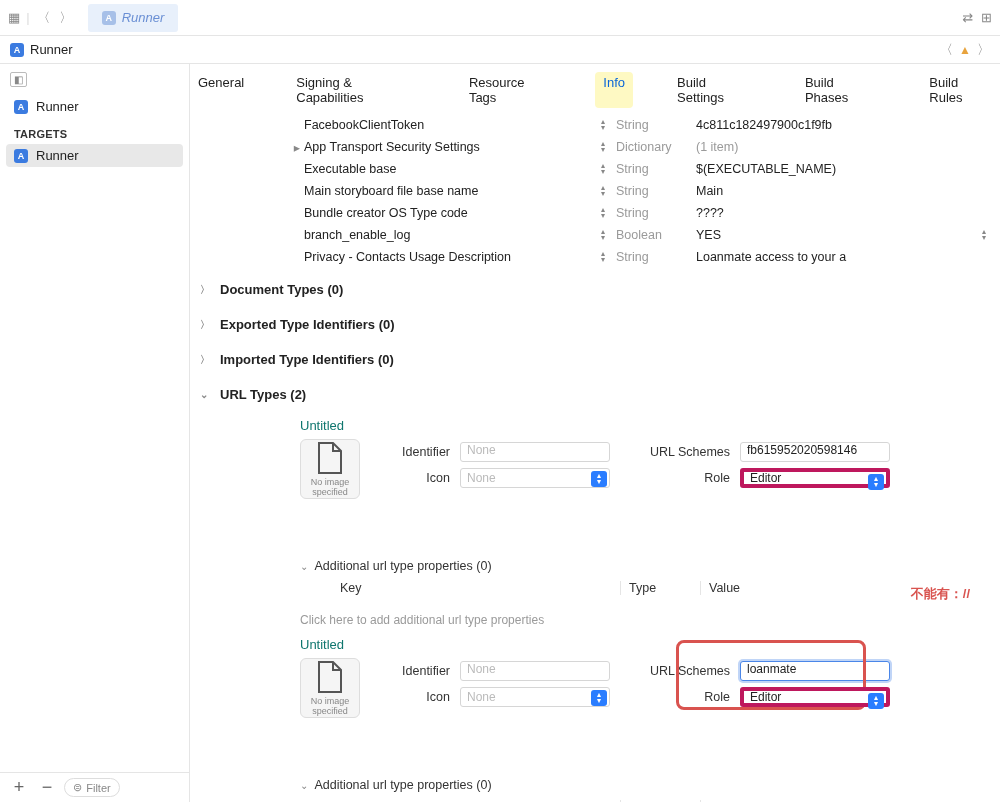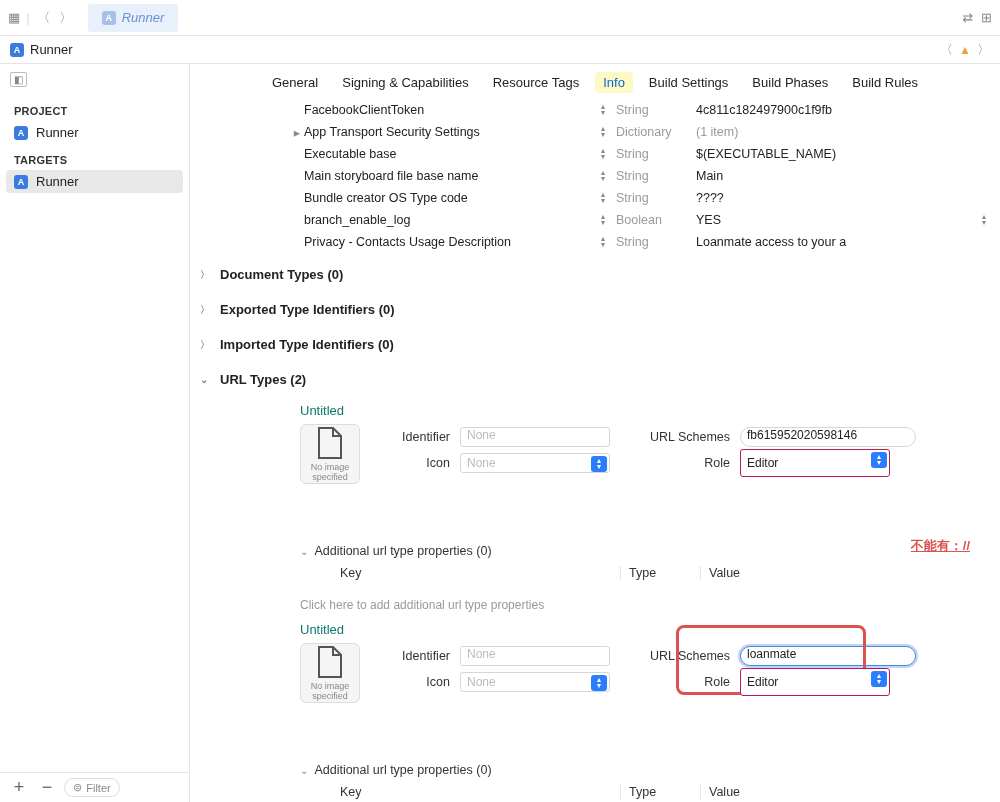--- a/index.html
+++ b/index.html
@@ -22,21 +22,21 @@
 .sidebar { width: 190px; border-right: 1px solid #e5e5e5; display: flex; flex-direction: column; padding-top: 8px; position: relative; }
 .side-head-row { display: flex; align-items: center; padding: 0 10px 8px 10px; gap: 6px; }
 .side-section-label { font-size: 11px; font-weight: 600; color: #333; padding: 10px 14px 4px 14px; letter-spacing: 0.02em; }
 .side-item { display: flex; align-items: center; gap: 8px; padding: 4px 14px; font-size: 13px; }
 .side-item.selected { background: #e8e8e8; border-radius: 4px; margin: 0 6px; padding: 4px 8px; }
 .side-footer { position: absolute; bottom: 0; left: 0; right: 0; height: 30px; border-top: 1px solid #e5e5e5; display: flex; align-items: center; padding: 0 8px; gap: 6px; }
 .filter-pill { display: flex; align-items: center; gap: 4px; border: 1px solid #ddd; border-radius: 10px; padding: 2px 8px; font-size: 11px; color: #888; }
 
 
 .content { flex: 1; overflow: hidden; display: flex; flex-direction: column; }
-.config-tabs { display: flex; gap: 8px; justify-content: center; padding: 8px 0 6px 0; font-size: 13px; }
+.config-tabs { display: flex; gap: 36px; justify-content: center; padding: 8px 0 6px 0; font-size: 13px; }
 .config-tab { padding: 3px 8px; border-radius: 4px; color: #222; }
 .config-tab.active { background: #fef9c3; color: #0a66d8; }
 
 
 .plist { padding-left: 100px; padding-right: 8px; }
 .pl-row { display: flex; align-items: center; height: 22px; font-size: 12.5px; }
 .pl-disc { width: 14px; color: #888; text-align: center; }
 .pl-key { width: 290px; color: #222; }
 .pl-stepper { width: 18px; color: #888; display: flex; flex-direction: column; line-height: 6px; font-size: 8px; align-items: center; }
 .pl-type { width: 80px; color: #9a9a9a; margin-left: 4px; }
@@ -55,22 +55,22 @@
 .thumb { width: 60px; height: 60px; border: 1px solid #ddd; border-radius: 6px; background: #f5f5f5; display: flex; flex-direction: column; align-items: center; justify-content: center; position: absolute; left: 0; top: 0; }
 .thumb-txt { font-size: 9px; color: #888; text-align: center; line-height: 10px; margin-top: 2px; }
 .fields { margin-left: 80px; }
 .field-row { display: flex; align-items: center; height: 26px; gap: 10px; }
 .field-label { width: 70px; text-align: right; color: #333; font-size: 12.5px; }
 .field-label2 { width: 90px; text-align: right; color: #333; font-size: 12.5px; margin-left: 20px; }
 .text-input { width: 150px; height: 20px; border: 1px solid #d6d6d6; border-radius: 3px; padding: 0 6px; font-size: 12px; color: #222; background: #fff; }
 .text-input.placeholder { color: #bbb; }
 .select-like { width: 150px; height: 20px; border: 1px solid #d6d6d6; border-radius: 3px; padding: 0 6px; font-size: 12px; color: #bbb; background: #fff; display: flex; align-items: center; position: relative; }
 .select-caret { position: absolute; right: 2px; top: 2px; width: 16px; height: 16px; background: #2a7dff; border-radius: 3px; display: flex; align-items: center; justify-content: center; color: #fff; font-size: 8px; flex-direction: column; line-height: 6px; }
-.role-select { width: 150px; height: 28px; border: 1px solid #be185d; border-radius: 3px; padding: 0 6px; font-size: 12px; color: #222; background: #fff; display: flex; align-items: center; position: relative; }
-.url-input { width: 176px; height: 20px; border: 1px solid #d6d6d6; border-radius: 10px; padding: 0 6px; font-size: 12px; color: #222; background: #fff; }
+.role-select { width: 150px; height: 20px; border: 4px solid #be185d; border-radius: 3px; padding: 0 6px; font-size: 12px; color: #222; background: #fff; display: flex; align-items: center; position: relative; }
+.url-input { width: 150px; height: 20px; border: 1px solid #d6d6d6; border-radius: 3px; padding: 0 6px; font-size: 12px; color: #222; background: #fff; }
 
 .addl { margin-top: 68px; display: flex; align-items: center; gap: 6px; font-size: 12.5px; color: #333; }
 .kv-head { display: flex; margin-top: 8px; padding-left: 40px; }
 .kv-head div { font-size: 12.5px; color: #333; }
 .kv-key-col { width: 280px; }
 .kv-type-col { width: 80px; border-left: 1px solid #e5e5e5; padding-left: 8px; }
 .kv-val-col { flex: 1; border-left: 1px solid #e5e5e5; padding-left: 8px; }
 .kv-hint { color: #9a9a9a; font-size: 12px; margin: 18px 0 10px 0; }
 
 .highlight-box { position: absolute; border: 3px solid #d9534f; border-radius: 8px; pointer-events: none; }
@@ -111,21 +111,20 @@
     <span>〉</span>
   </div>
 </div>
 
 <div class="main">
 
   <div class="sidebar">
     <div class="side-head-row">
       <span class="gray-icon" style="border:1px solid #bbb;border-radius:2px;padding:1px 3px;font-size:10px;">◧</span>
     </div>
-    <div class="side-section-label">PROJECT</div>
     <div class="side-item">
       <span class="app-icon-sm">A</span>
       <span>Runner</span>
     </div>
     <div class="side-section-label">TARGETS</div>
     <div class="side-item selected">
       <span class="app-icon-sm">A</span>
       <span>Runner</span>
     </div>
 
@@ -285,21 +284,21 @@
           <span>Additional url type properties (0)</span>
         </div>
         <div class="kv-head">
           <div class="kv-key-col">Key</div>
           <div class="kv-type-col">Type</div>
           <div class="kv-val-col">Value</div>
         </div>
         <div class="kv-hint">Click here to add additional url type properties</div>
       </div>
 
-      <div class="anno-text" style="right:30px; top:144px;text-decoration:underline;">不能有：//</div>
+      <div class="anno-text" style="right:30px; top:177px;">不能有：//</div>
 
       <div class="card-title" style="margin-top:4px;">Untitled</div>
       <div class="card" style="position:relative;">
         <div class="highlight-box" style="left:376px; top:-18px; width:190px; height:70px;"></div>
         <div class="thumb">
           <svg class="file-svg" viewBox="0 0 30 34">
               <path d="M4 2 h14 l8 8 v22 h-22 z M18 2 v8 h8" fill="none" stroke="#555" stroke-width="2"></path>
             </svg>
           <div class="thumb-txt">No image specified</div>
         </div>

